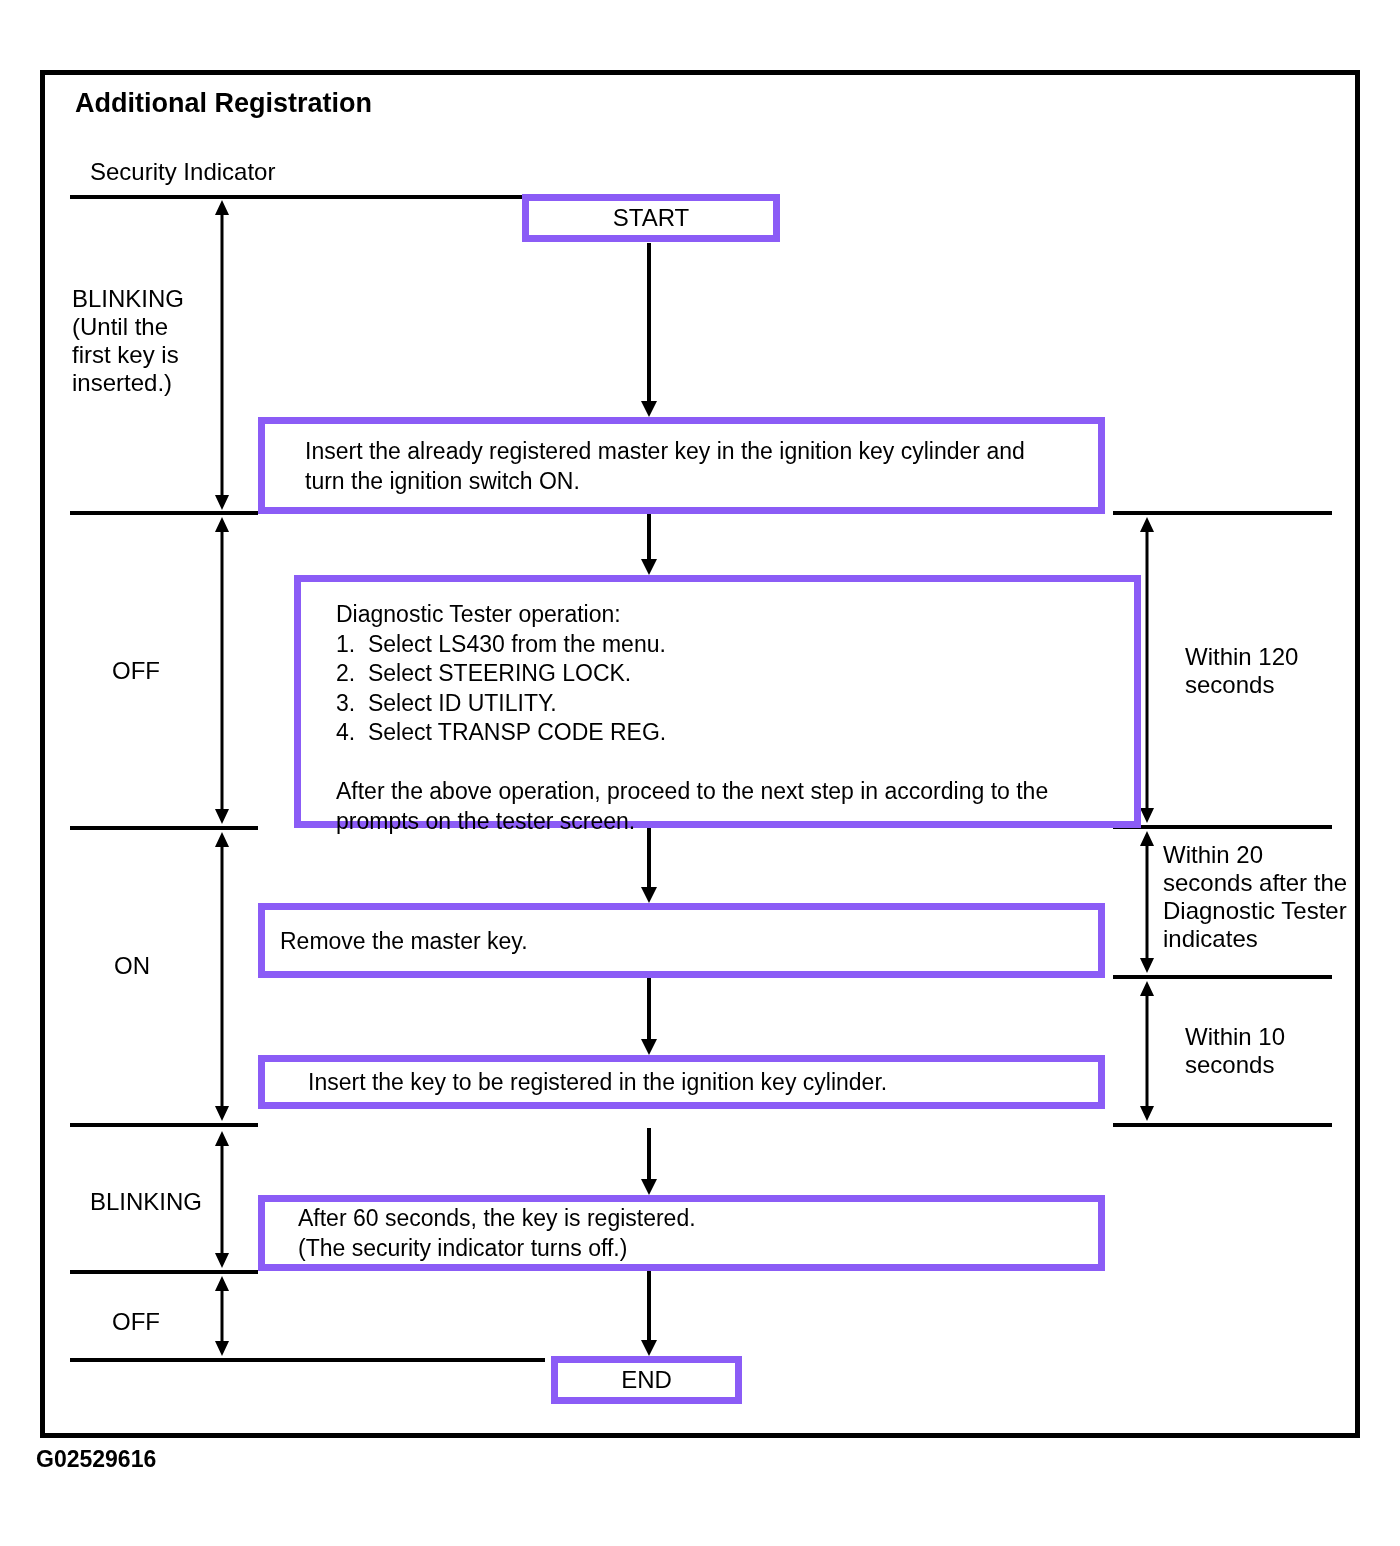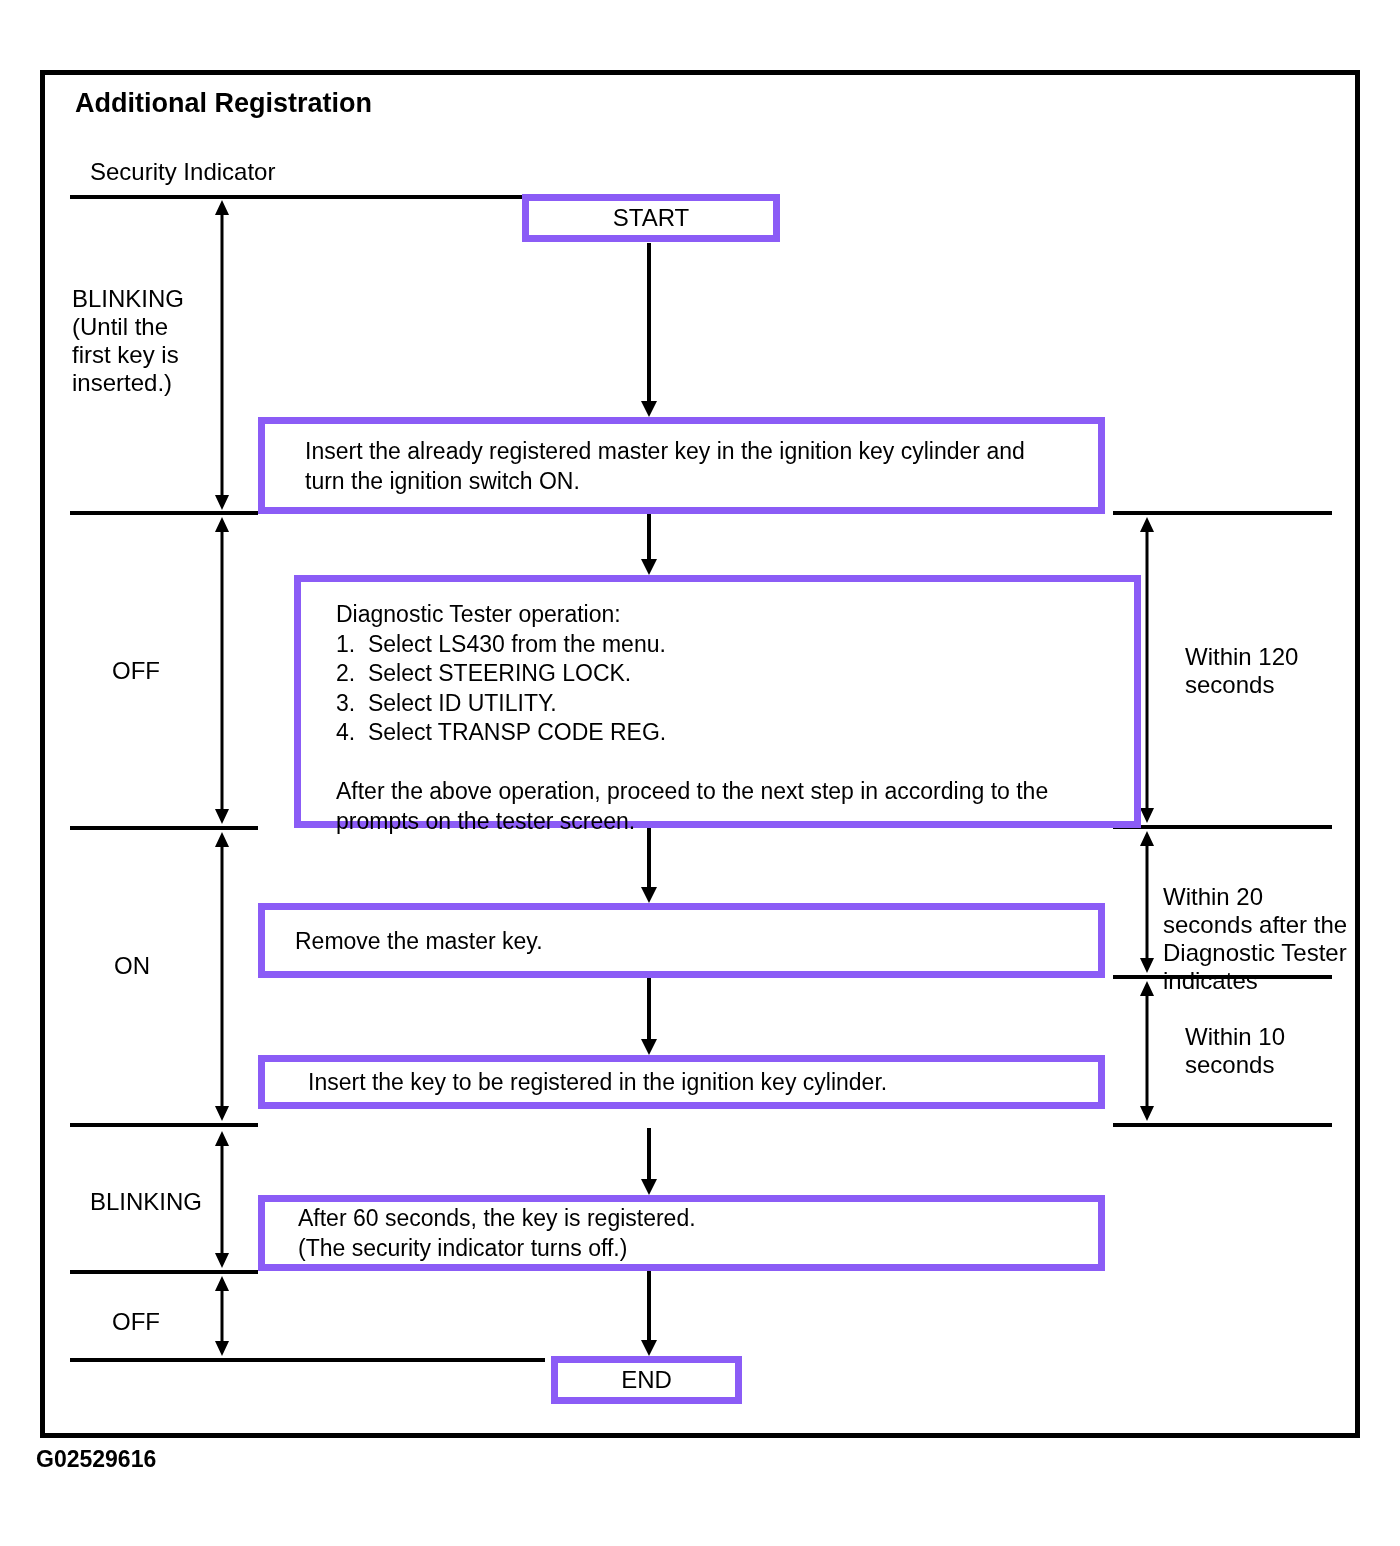--- a/index.html
+++ b/index.html
@@ -172,21 +172,21 @@
 (Until the
 first key is
 inserted.)</div>
   <div class="lbl" style="left:112px; top:657px;">OFF</div>
   <div class="lbl" style="left:114px; top:952px;">ON</div>
   <div class="lbl" style="left:90px; top:1188px;">BLINKING</div>
   <div class="lbl" style="left:112px; top:1308px;">OFF</div>
 
   <div class="lbl" style="left:1185px; top:643px;">Within 120
 seconds</div>
-  <div class="lbl" style="left:1163px; top:841px;margin-top:42px;">Within 20
+  <div class="lbl" style="left:1163px; top:841px;">Within 20
 seconds after the
 Diagnostic Tester
 indicates</div>
   <div class="lbl" style="left:1185px; top:1023px;">Within 10
 seconds</div>
 
   <div class="flowbox terminal" style="left:522px; top:194px; width:258px; height:48px;">
     <span class="boxtext">START</span>
   </div>
 
@@ -199,21 +199,21 @@
     <span class="boxtext" style="padding-top:18px;">Diagnostic Tester operation:
 1.  Select LS430 from the menu.
 2.  Select STEERING LOCK.
 3.  Select ID UTILITY.
 4.  Select TRANSP CODE REG.
 
 After the above operation, proceed to the next step in according to the
 prompts on the tester screen.</span>
   </div>
 
-  <div class="flowbox" style="left:258px; top:903px; width:847px; height:75px; padding-left:30px;">
+  <div class="flowbox" style="left:258px; top:903px; width:847px; height:75px; padding-left:15px;">
     <span class="boxtext">Remove the master key.</span>
   </div>
 
   <div class="flowbox" style="left:258px; top:1055px; width:847px; height:54px; padding-left:43px;">
     <span class="boxtext">Insert the key to be registered in the ignition key cylinder.</span>
   </div>
 
   <div class="flowbox" style="left:258px; top:1195px; width:847px; height:76px; padding-left:33px;">
     <span class="boxtext">After 60 seconds, the key is registered.
 (The security indicator turns off.)</span>

